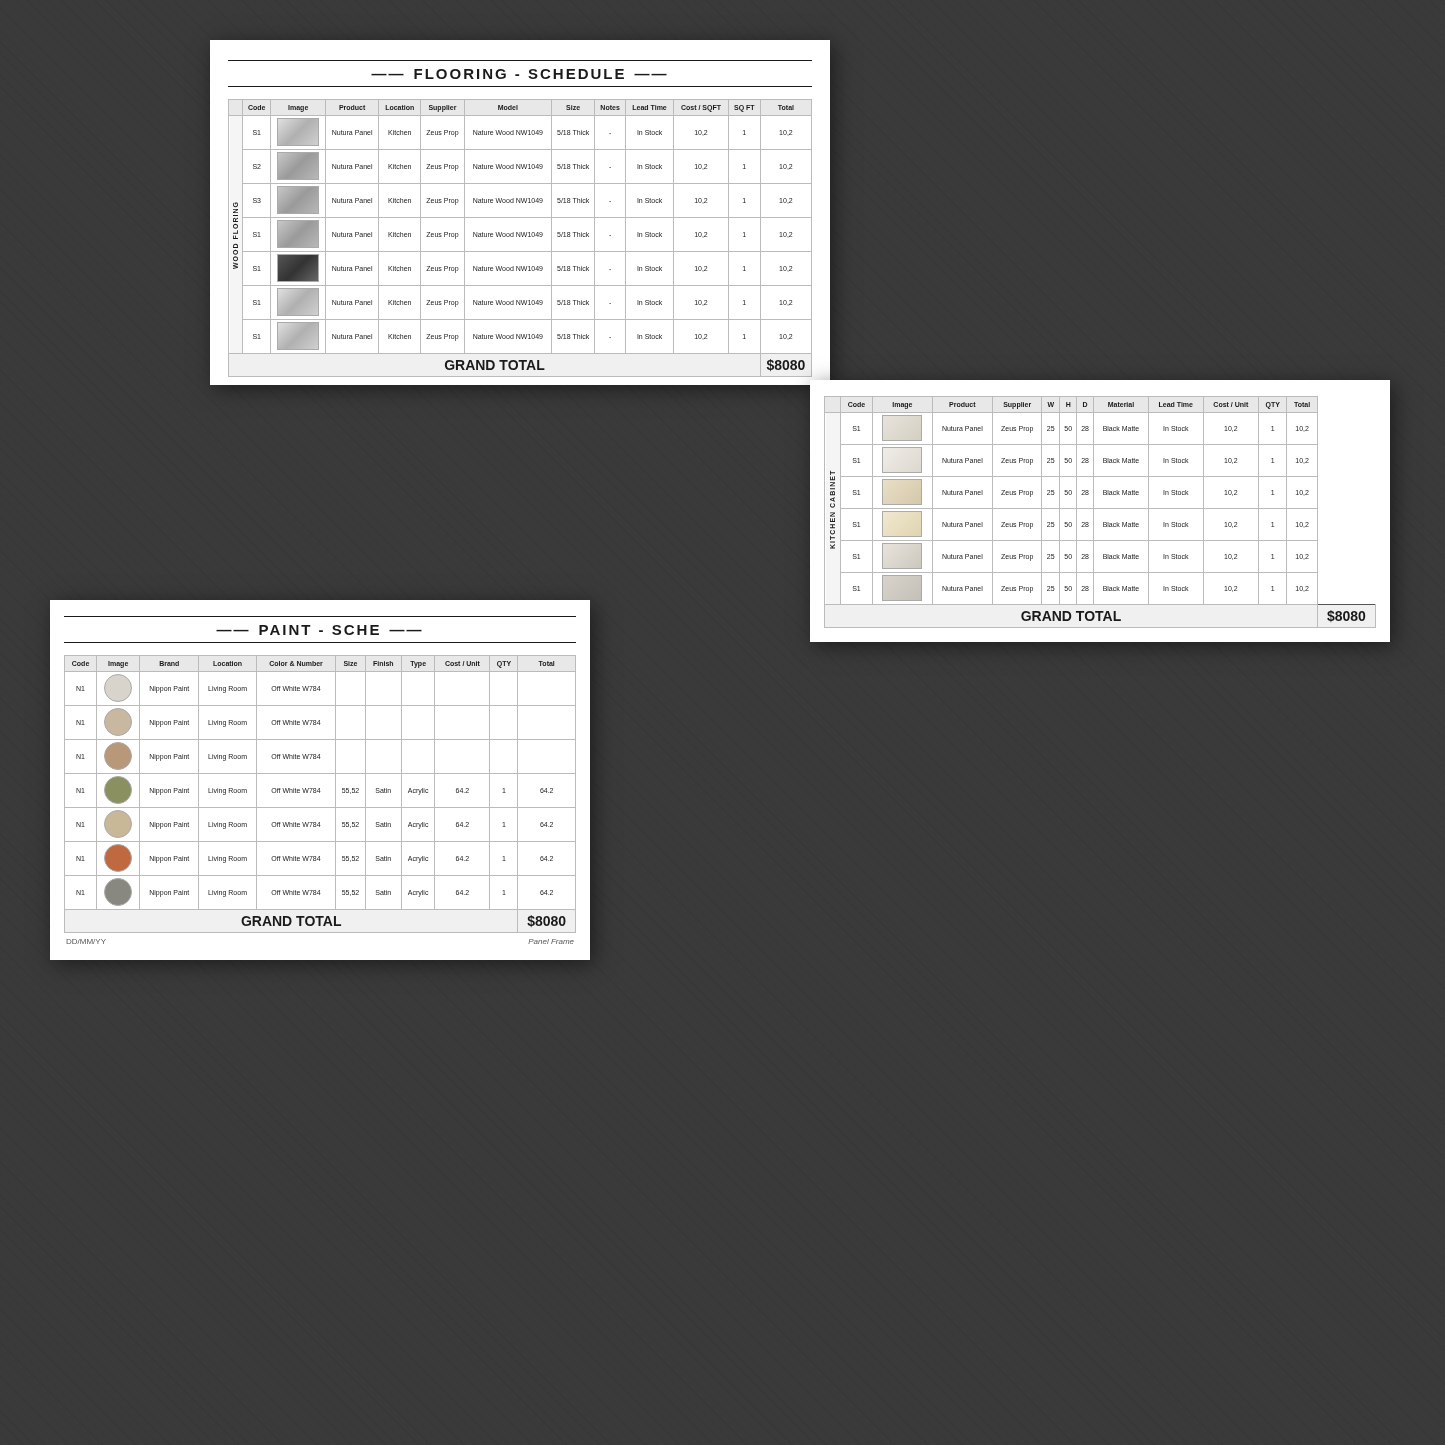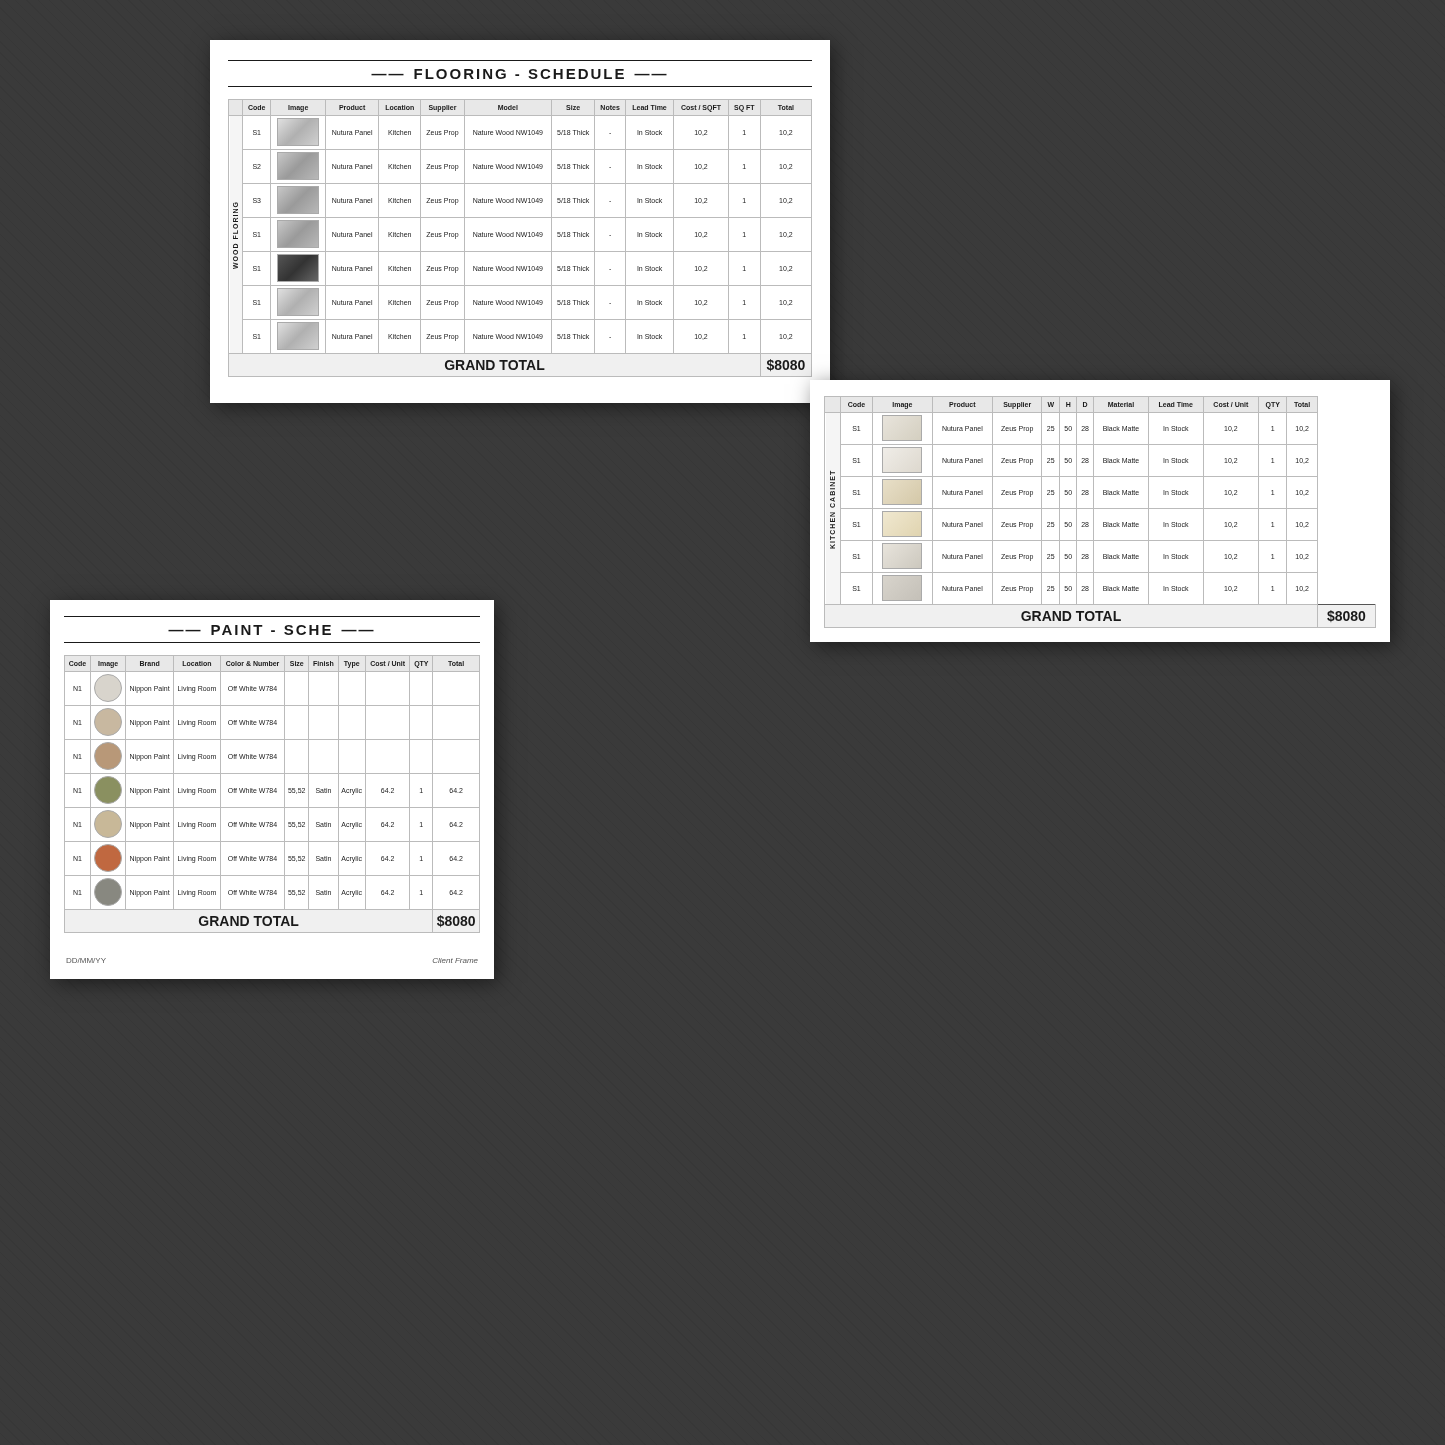--- a/index.html
+++ b/index.html
@@ -24,34 +24,34 @@
       position: absolute;
       background: #fff;
       box-shadow: 4px 4px 20px rgba(0,0,0,0.5);
     }
 
     
     .flooring-card {
       width: 620px;
       top: 40px;
       left: 210px;
-      padding: 20px 18px 26px;
+      padding: 20px 18px 8px;
     }
 
     
     .kitchen-card {
       width: 580px;
       top: 380px;
       left: 810px;
       padding: 16px 14px 14px;
     }
 
     
     .paint-card {
-      width: 444px;
+      width: 540px;
       top: 600px;
       left: 50px;
       padding: 16px 14px 14px;
     }
 
     
     .doc-title {
       text-align: center;
       font-size: 15px;
       font-weight: 700;
@@ -136,21 +136,21 @@
       font-weight: 700;
       font-size: 14px;
       background: #f0f0f0;
       border-top: 1.5px solid #555;
     }
 
     
     .doc-footer {
       display: flex;
       justify-content: space-between;
-      margin-top: 23px;
+      margin-top: 4px;
       font-size: 8px;
       color: #555;
       padding: 0 2px;
     }
   </style>
 </head>
 <body>
 
 <div class="doc-card flooring-card">
   <div class="doc-title">FLOORING - SCHEDULE</div>
@@ -504,15 +504,15 @@
           <td>64.2</td>
         </tr>
         <tr class="grand-total-row">
           <td colspan="10" style="text-align: center;">GRAND TOTAL</td>
           <td>$8080</td>
         </tr>
       </tbody>
   </table>
   <div class="doc-footer">
     <span>DD/MM/YY</span>
-    <span style="font-style:italic;">Client Frame</span>
+    <span style="font-style:italic;">Panel Frame</span>
   </div>
 </div>
 
 </body></html>

